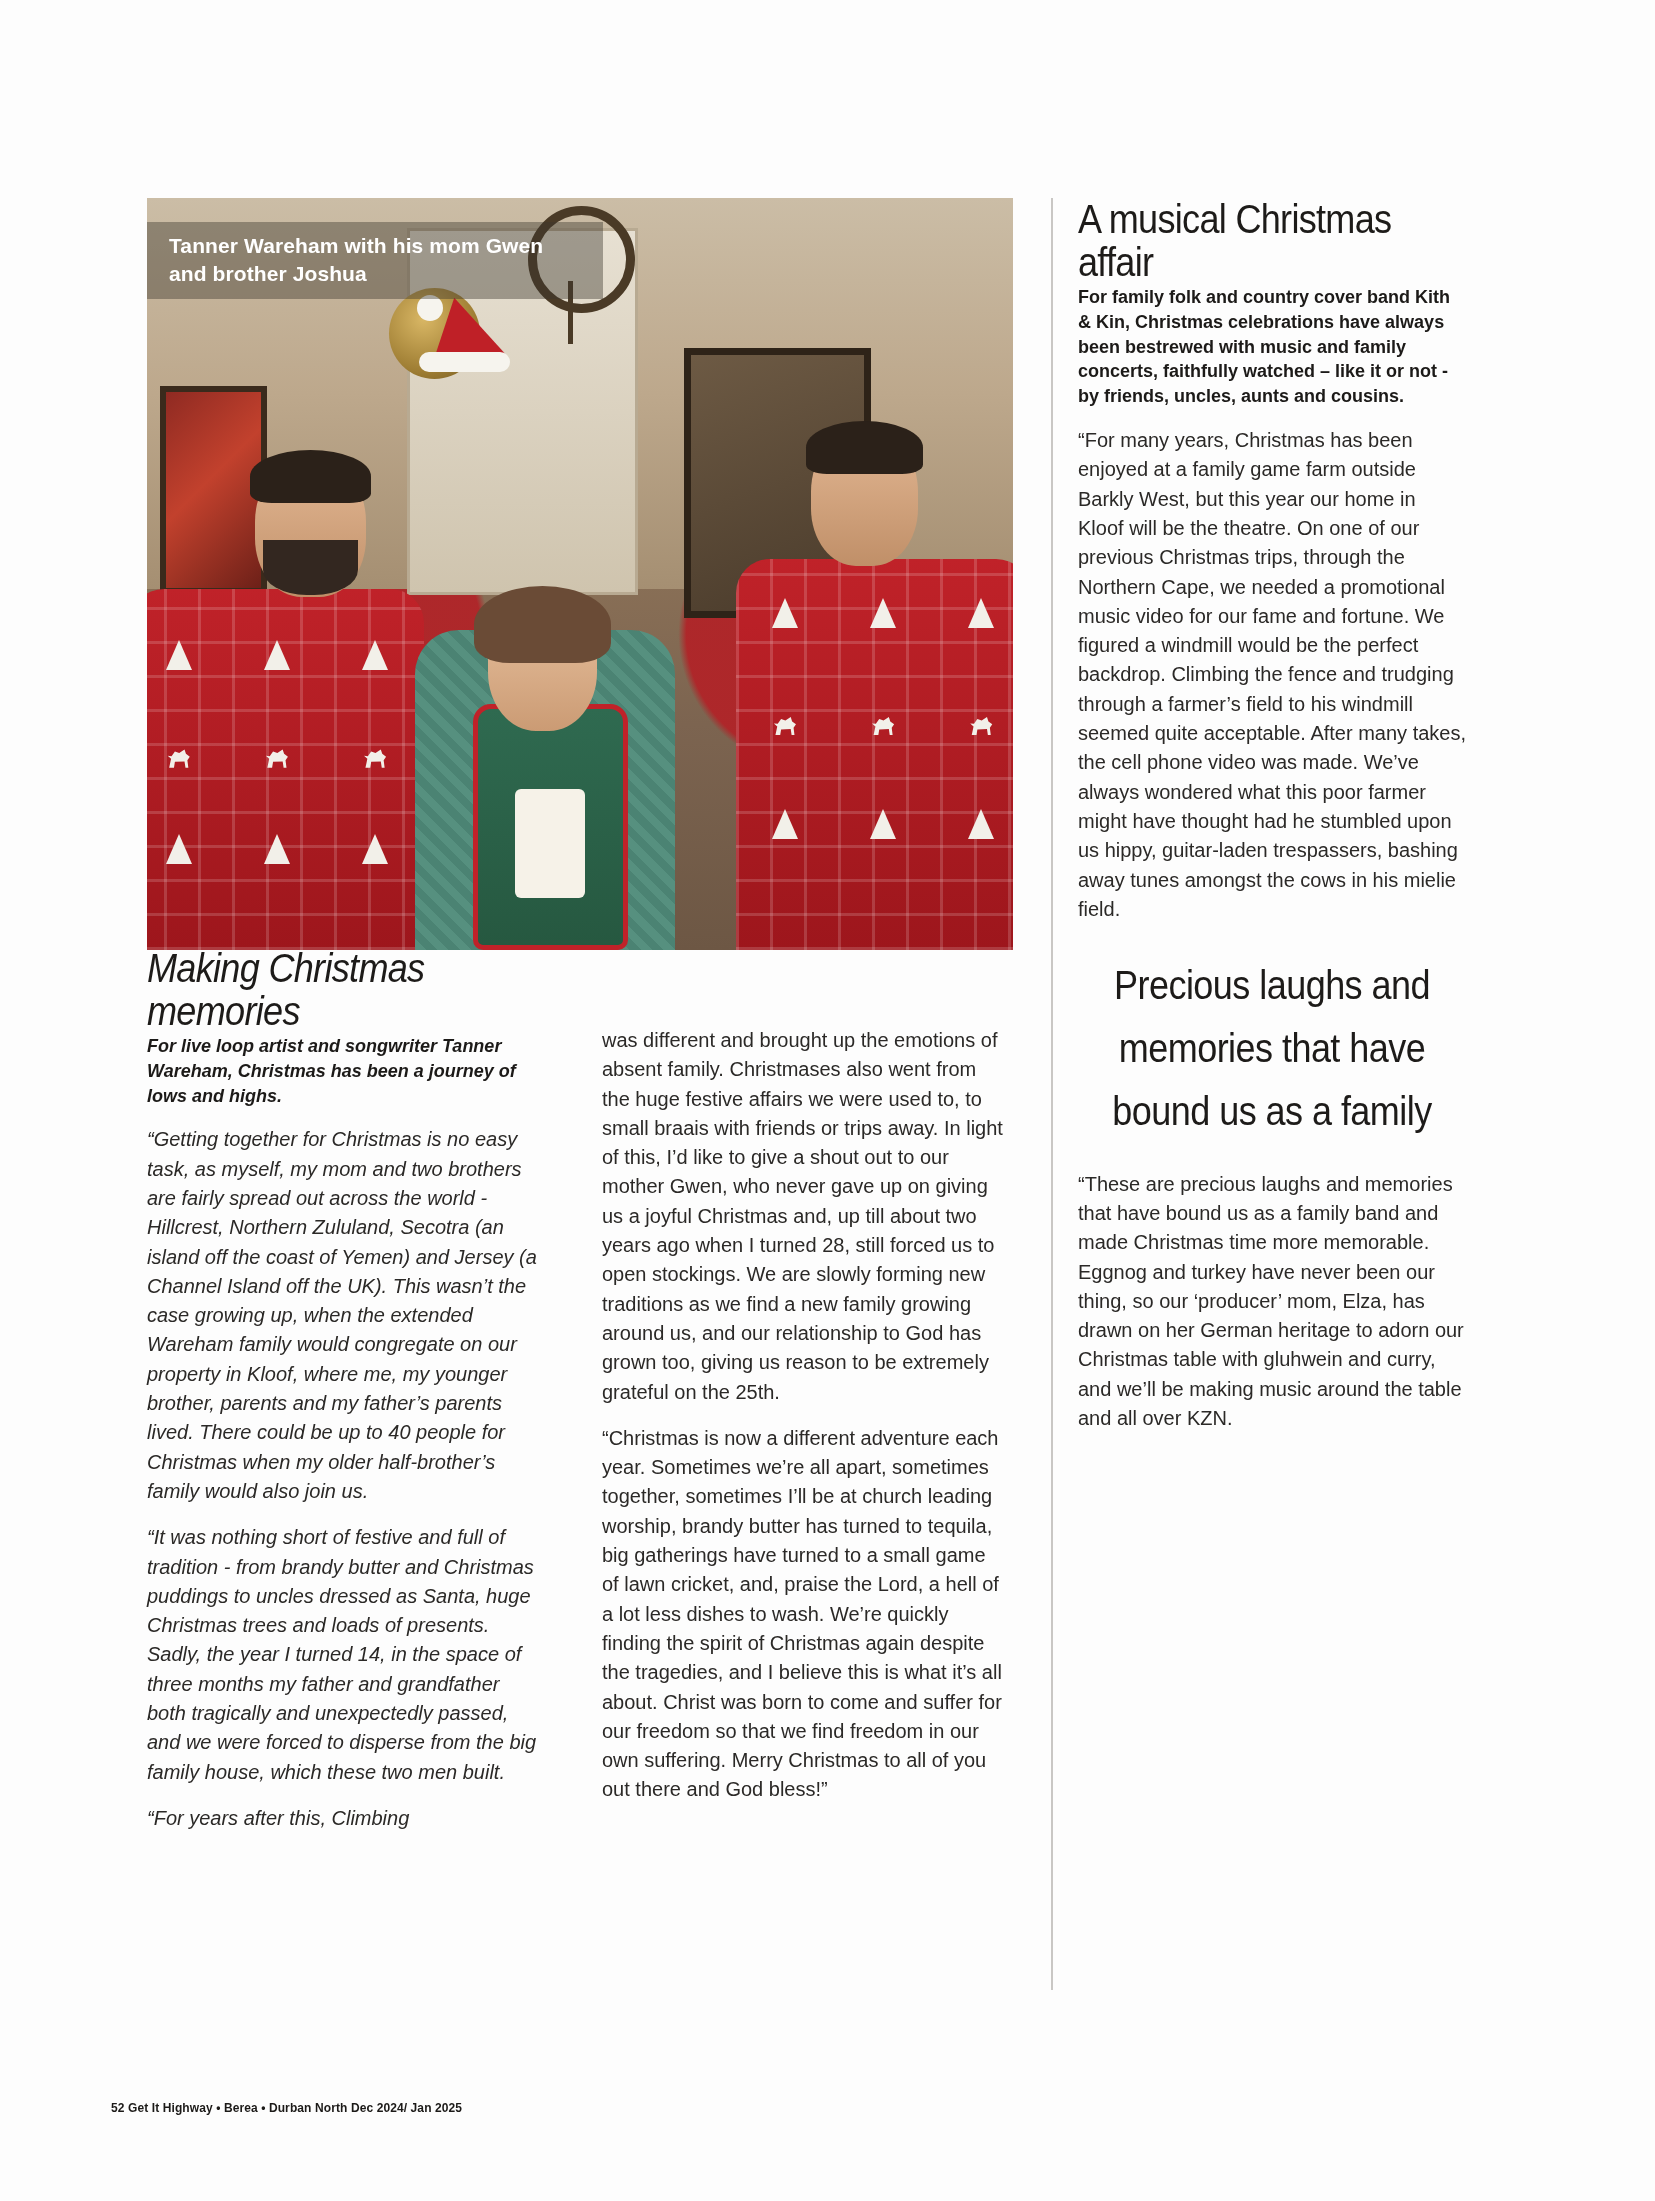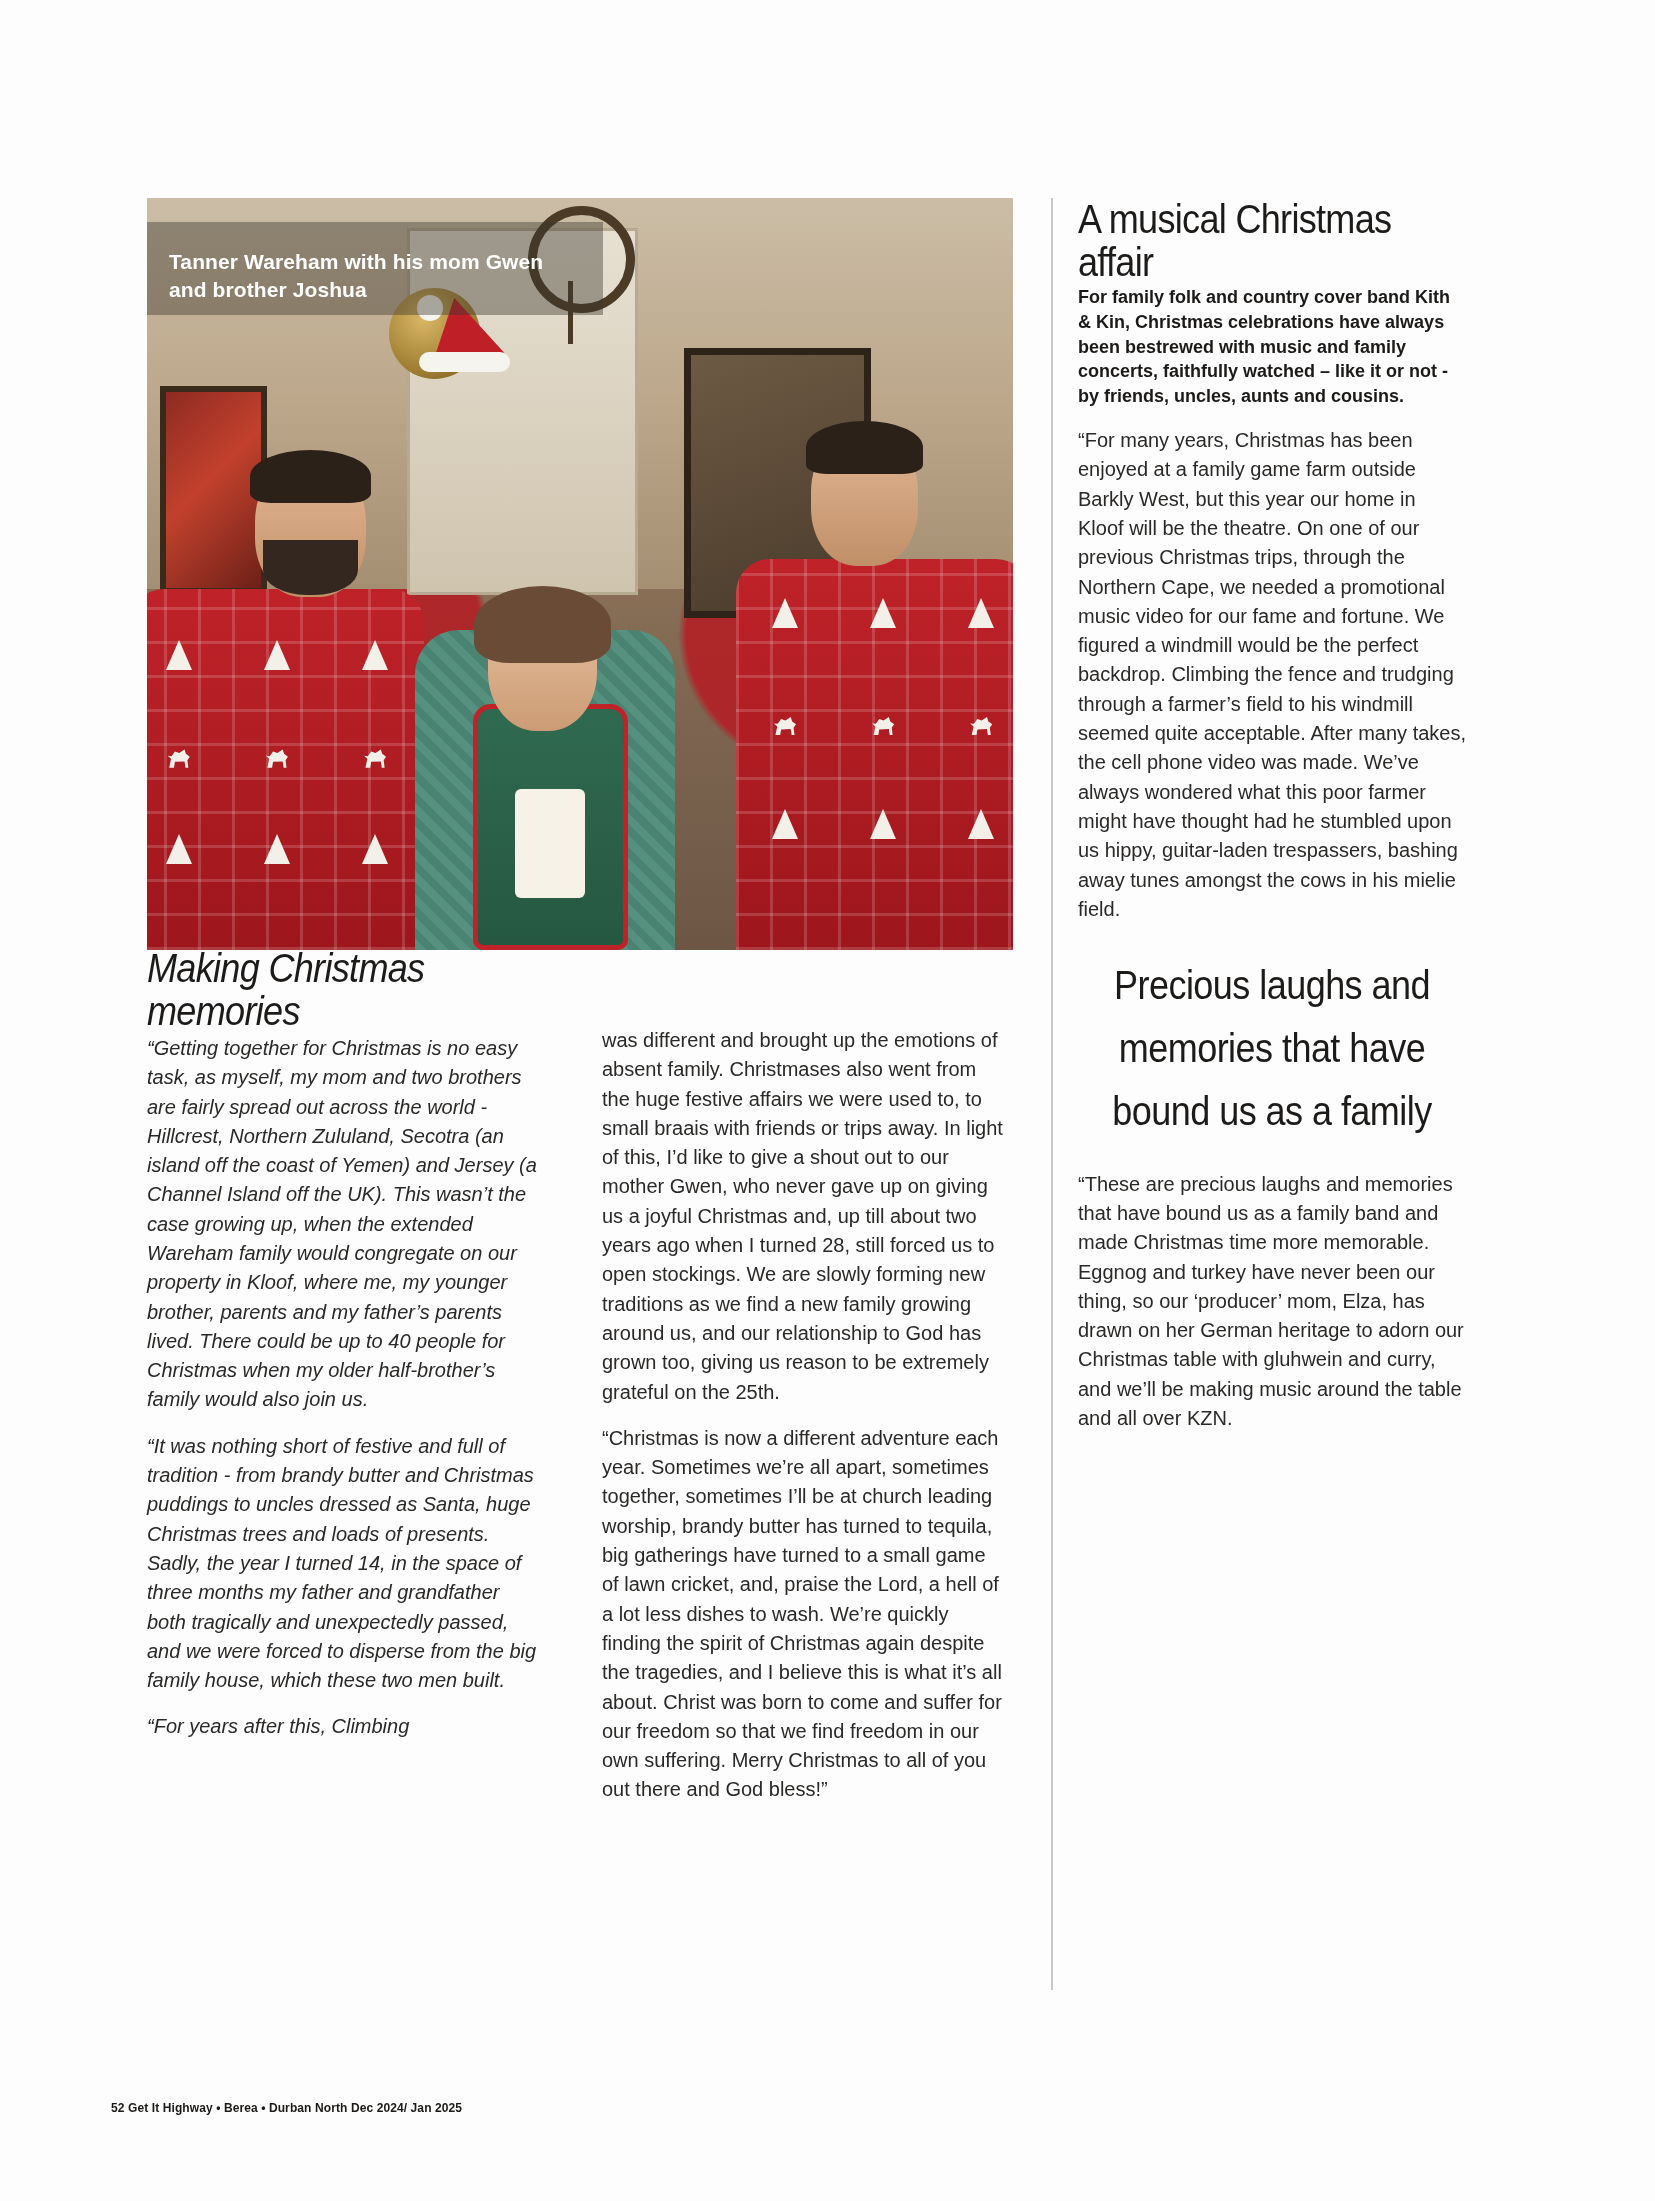--- a/index.html
+++ b/index.html
@@ -171,21 +171,21 @@
   .santa-hat-ball {
     position:absolute; left:2px; top:2px; width:26px; height:26px;
     background:#f6f4ee; border-radius:50%;
   }
 
   
   .caption {
     position: absolute;
     left: 0px;
     top: 24px;
-    padding: 26px 18px 12px 22px;
+    padding: 10px 18px 12px 22px;
     color: #ffffff;
     font-weight: bold;
     font-size: 21px;
     line-height: 1.32;
     background: rgba(60,54,46,0.42);
     letter-spacing: 0.1px;
     max-width: 416px;
   }
 
   
@@ -332,20 +332,21 @@
       </div>
 
       <div class="caption">Tanner Wareham with his mom Gwen and brother Joshua</div>
     </div>
 
     <div class="rule-v"></div>
 
     <div class="col" id="col-left">
       <h2 class="section-head head-making">Making Christmas memories</h2>
 
+      <p class="lead">For live loop artist and songwriter  Tanner Wareham, Christmas has been a journey of lows and highs.</p>
 
       <p>“Getting together for Christmas is no easy task, as myself, my mom and two brothers are fairly spread out across the world - Hillcrest, Northern Zululand, Secotra (an island off the coast of Yemen) and Jersey (a Channel Island off the UK). This wasn’t the case growing up, when the extended Wareham family would congregate on our property in Kloof, where me, my younger brother, parents and my father’s parents lived. There could be up to 40 people for Christmas when my older half-brother’s family would also join us.</p>
       <p>“It was nothing short of festive and full of tradition - from brandy butter and Christmas puddings to uncles dressed as Santa, huge Christmas trees and loads of presents. Sadly, the year I turned 14, in the space of three months my father and grandfather both tragically and unexpectedly passed, and we were forced to disperse from the big family house, which these two men built.</p>
       <p>“For years after this, Climbing</p>
     </div>
 
     <div class="col" id="col-mid">
       <p>was different and brought up the emotions of absent family. Christmases also went from the huge festive affairs we were used to, to small braais with friends or trips away. In light of this, I’d like to give a shout out to our mother Gwen, who never gave up on giving us a joyful Christmas and, up till about two years ago when I turned 28, still forced us to open stockings. We are slowly forming new traditions as we find a new family growing around us, and our relationship to God has grown too, giving us reason to be extremely grateful on the 25th.</p>
       <p>“Christmas is now a different adventure each year. Sometimes we’re all apart, sometimes together, sometimes I’ll be at church leading worship, brandy butter has turned to tequila, big gatherings have turned to a small game of lawn cricket, and, praise the Lord, a hell of a lot less dishes to wash. We’re quickly finding the spirit of Christmas again despite the tragedies, and I believe this is what it’s all about. Christ was born to come and suffer for our freedom so that we find freedom in our own suffering. Merry Christmas to all of you out there and God bless!”</p>
     </div>

